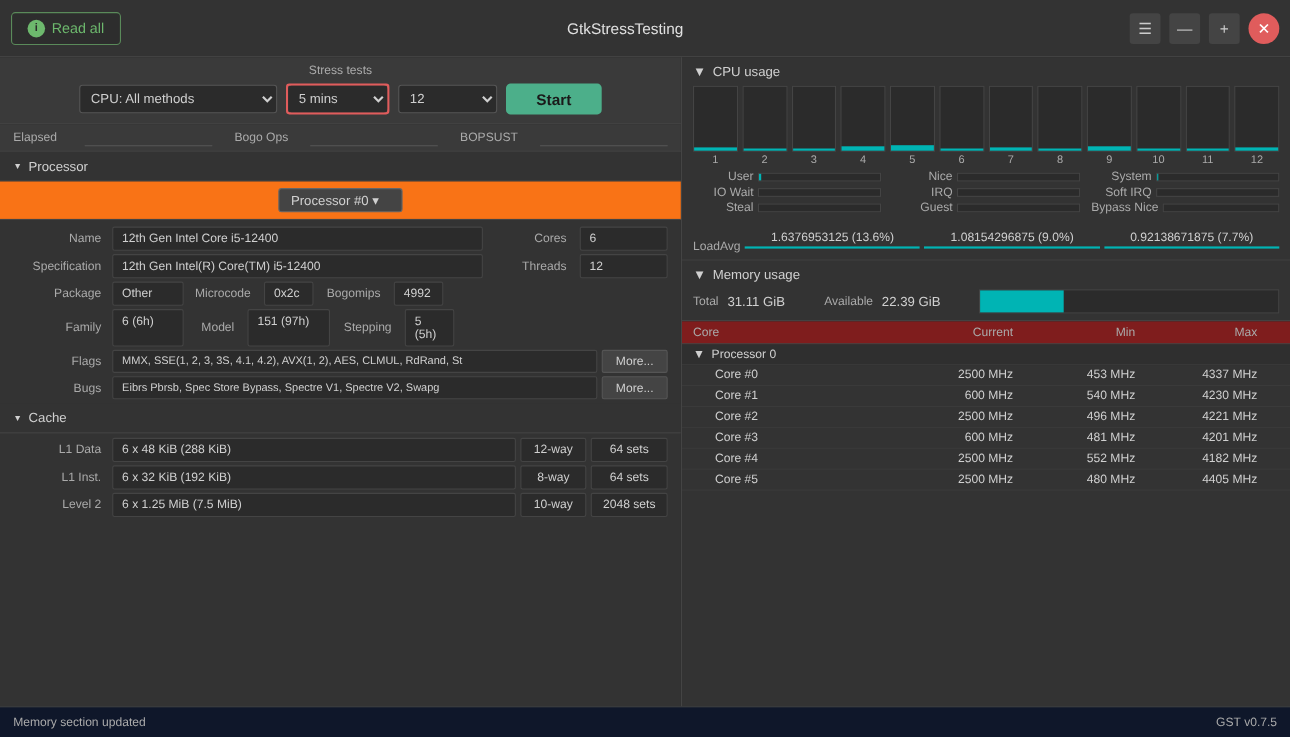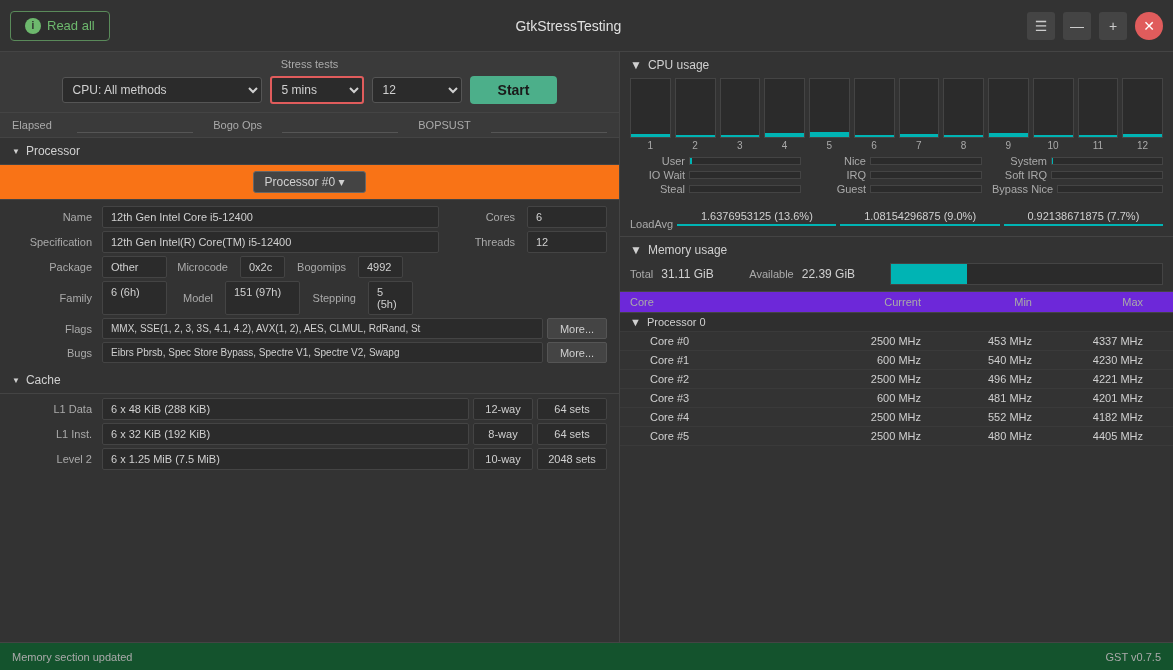--- a/index.html
+++ b/index.html
@@ -81,21 +81,21 @@
     }
     select, .select-box {
       background: #2b2b2b;
       border: 1px solid #555;
       color: #d0d0d0;
       padding: 4px 6px;
       border-radius: 3px;
       font-size: 12px;
     }
     .cpu-select {
-      width: 200px;
+      width: 180px;
     }
     .time-select-wrap {
       border: 2px solid #e05c5c;
       border-radius: 3px;
       display: flex;
     }
     .time-select-wrap select {
       border: none;
       width: 90px;
     }
@@ -317,21 +317,21 @@
       background: #333;
       padding: 0;
     }
     .clocks-header-row {
       display: grid;
       grid-template-columns: 200px 1fr 1fr 1fr;
       padding: 4px 10px;
       border-bottom: 1px solid #444;
       font-size: 11px;
       color: #aaa;
-      background: #6d28d9;
+      background: #7f1d1d;
       gap: 36px;
     }
     .processor-group-header {
       display: flex;
       align-items: center;
       gap: 6px;
       padding: 3px 10px;
       font-size: 11px;
       background: #2f2f2f;
       border-bottom: 1px solid #3a3a3a;
@@ -343,21 +343,21 @@
       border-bottom: 1px solid #3a3a3a;
       font-size: 11px;
     }
     .clock-indent {
       padding-left: 20px;
     }
     .clock-core-name { color: #d0d0d0; }
     .clock-val { text-align: right; color: #d0d0d0; padding-right: 20px; }
     .statusbar {
       height: 28px;
-      background: #14532d;
+      background: #0f172a;
       border-top: 1px solid #444;
       display: flex;
       align-items: center;
       padding: 0 12px;
       justify-content: space-between;
       font-size: 11px;
       color: #aaa;
     }
     .stress-top-section {
       background: #3a3a3a;

